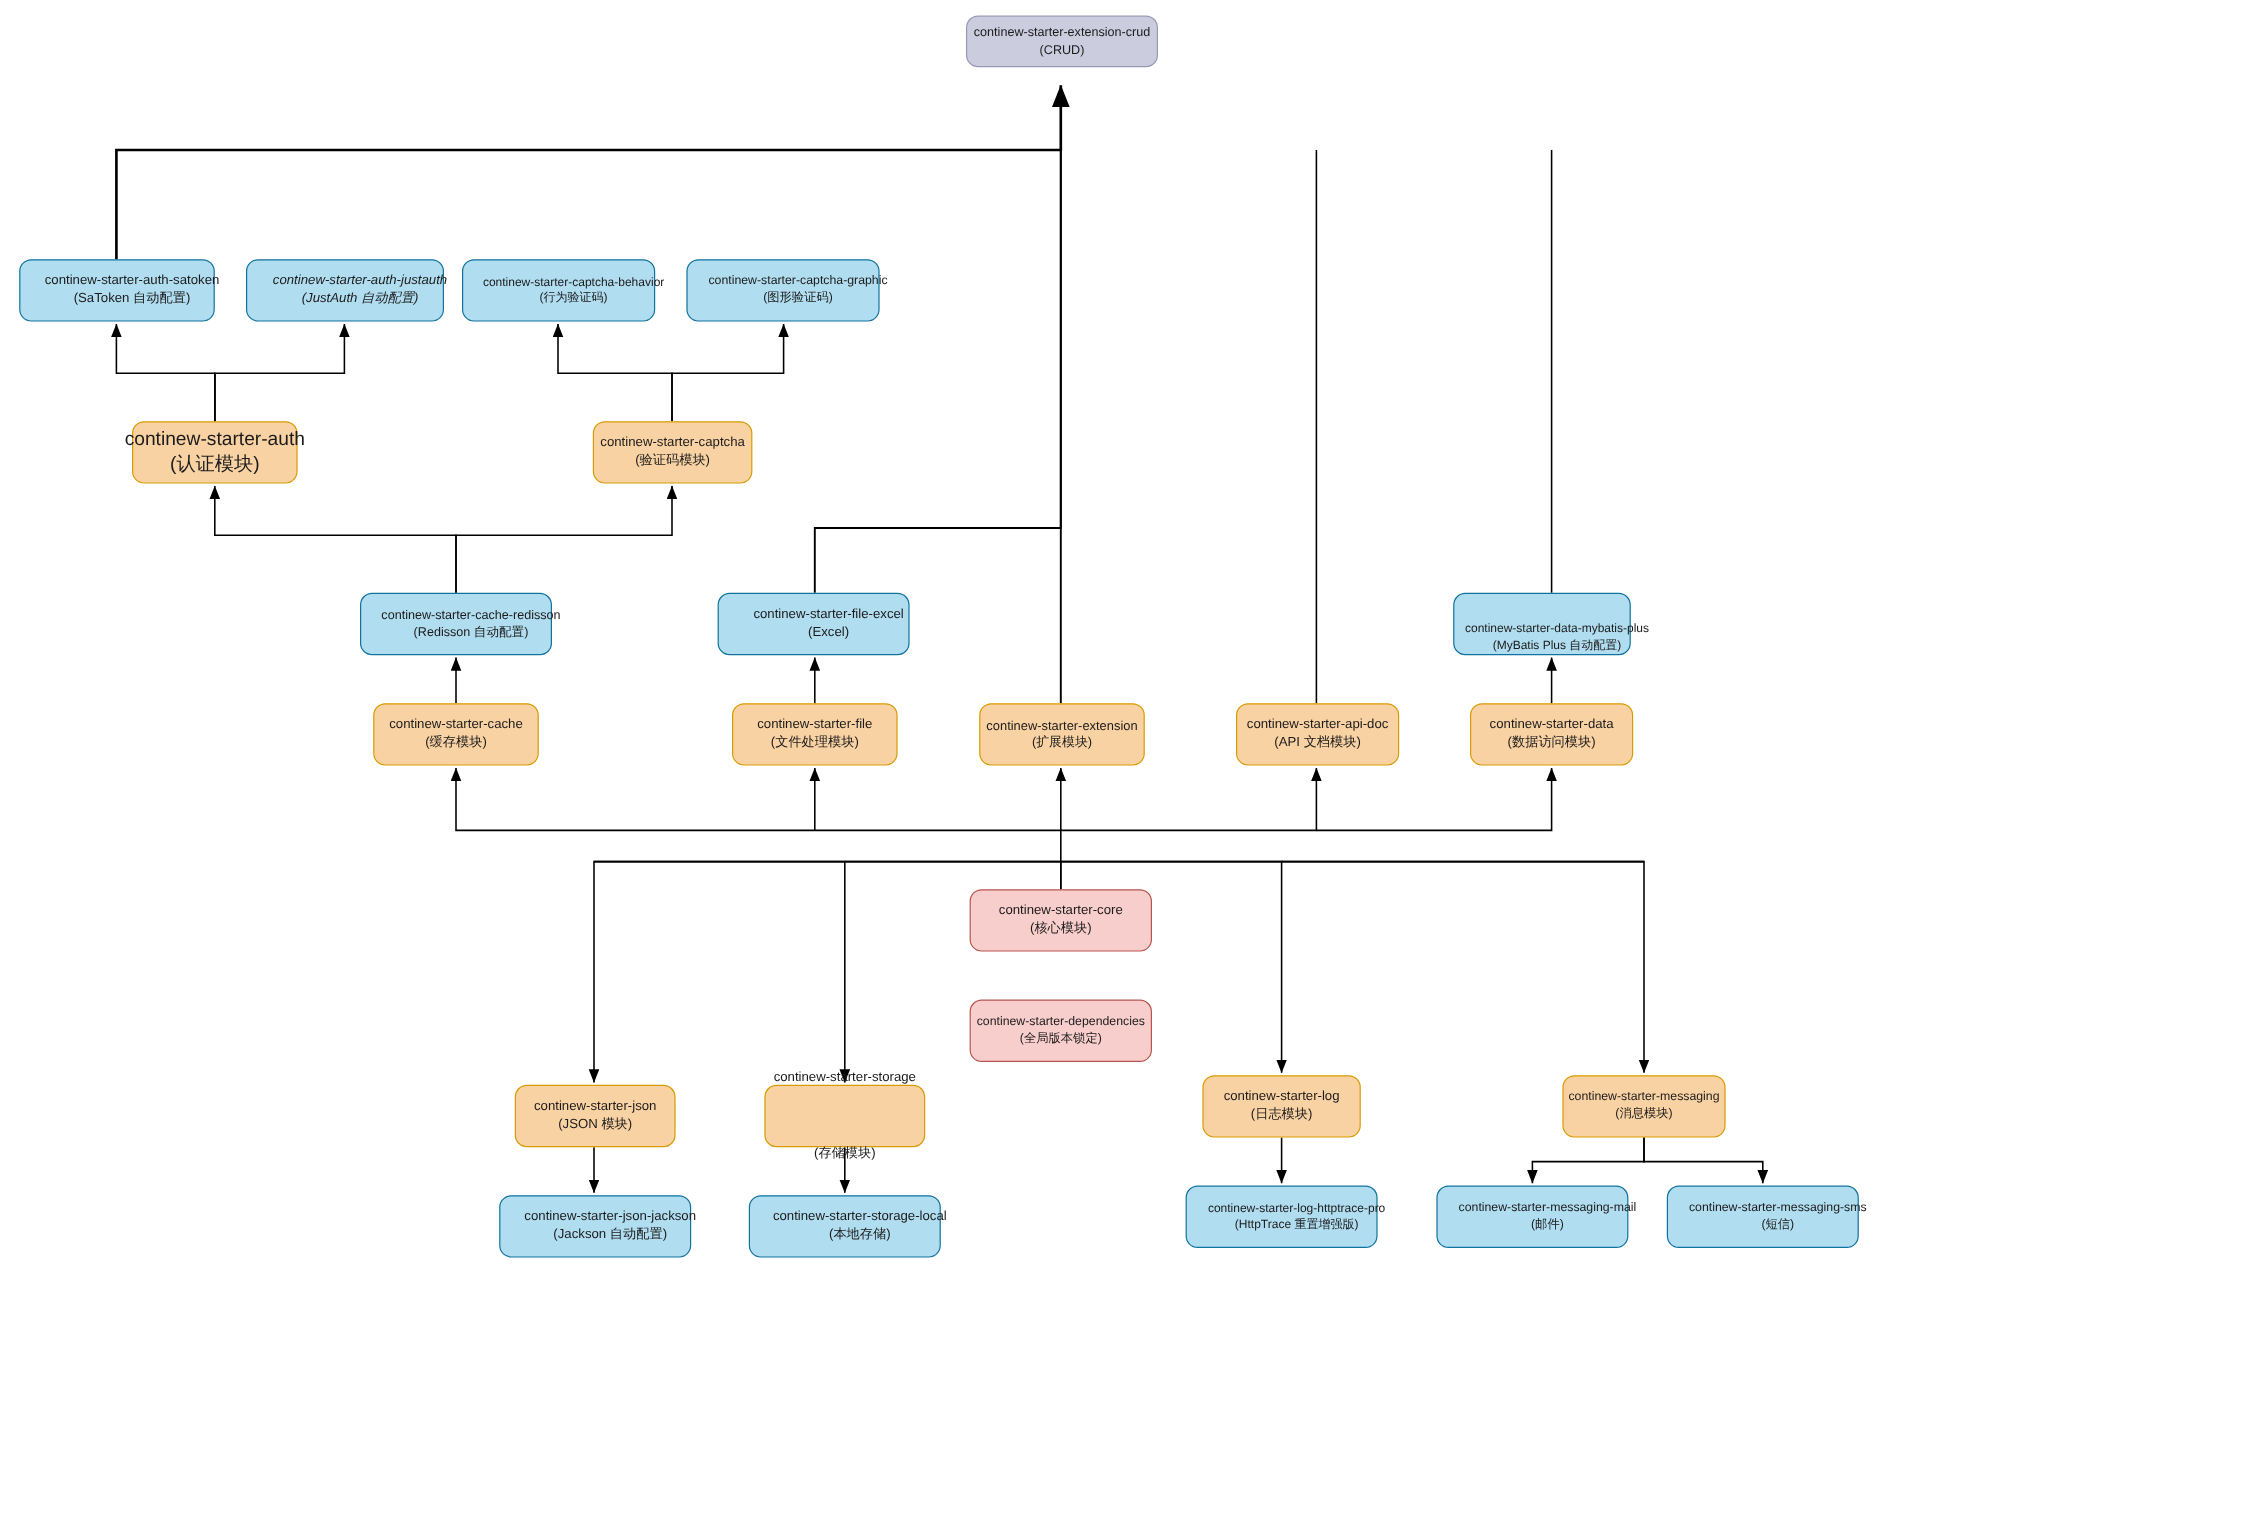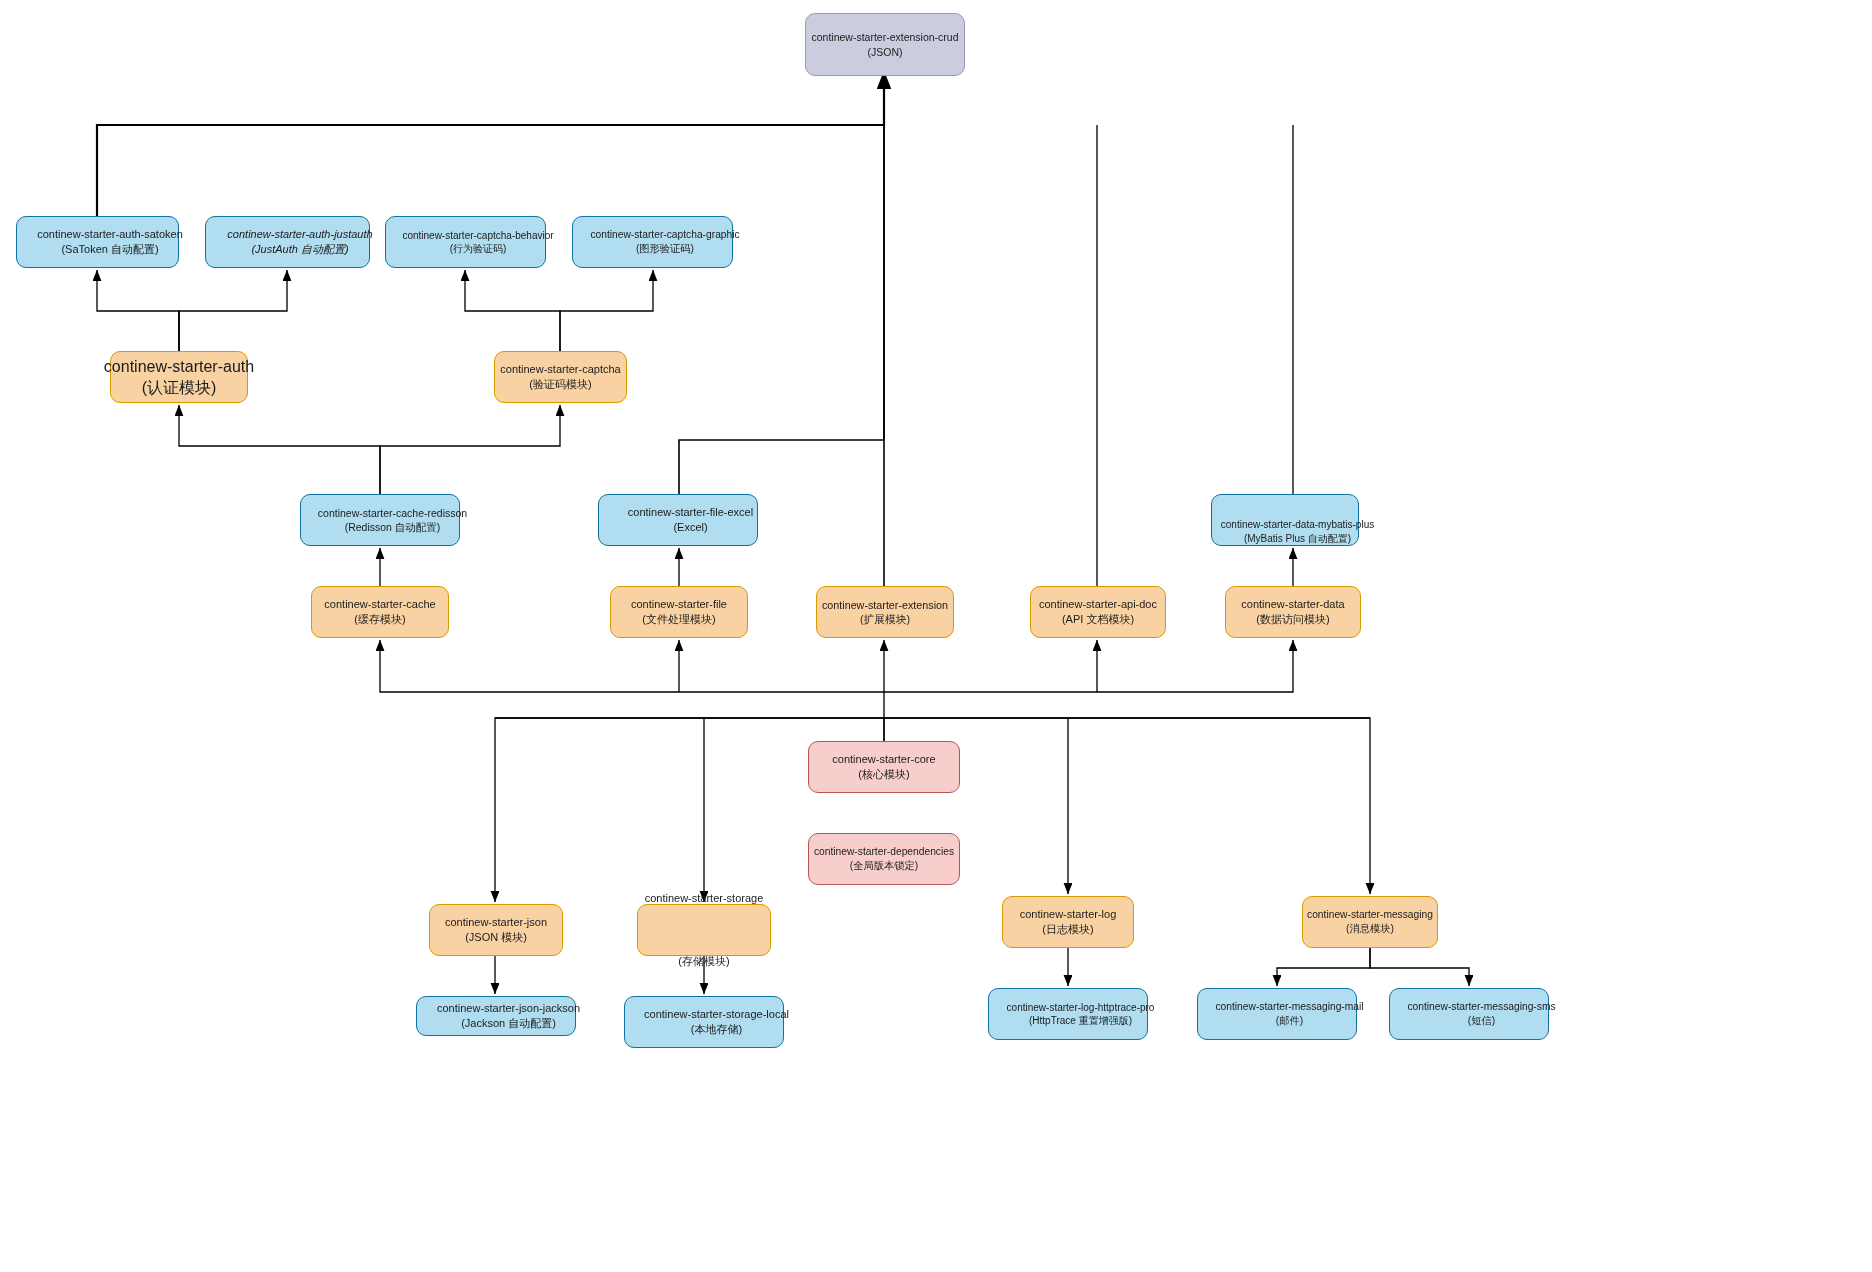--- a/index.html
+++ b/index.html
@@ -70,23 +70,23 @@
       <path d="M1068,718 L1370,718 L1370,894" marker-end="url(#arw)"></path>
       <path d="M495,718 L1370,718"></path>
 
       <path d="M495,956 L495,994" marker-end="url(#arw)"></path>
       <path d="M704,956 L704,994" marker-end="url(#arw)"></path>
       <path d="M1068,948 L1068,986" marker-end="url(#arw)"></path>
       <path d="M1370,948 L1370,968 L1277,968 L1277,986" marker-end="url(#arw)"></path>
       <path d="M1370,948 L1370,968 L1469,968 L1469,986" marker-end="url(#arw)"></path>
     </g>
   </svg>
-<div class="node purple" style="left: 805px; top: 13px; width: 160px; height: 63px; font-size: 10.5px;">
+<div class="node purple" style="left: 805px; top: 13px; width: 160px; height: 43px; font-size: 10.5px;">
       <span class="l1">continew-starter-extension-crud</span>
-      <span class="l2">(JSON)</span>
+      <span class="l2">(CRUD)</span>
     </div>
     <div class="node blue" style="left: 16px; top: 216px; width: 163px; height: 52px; font-size: 11px;">
       <span class="l1">continew-starter-auth-satoken</span>
       <span class="l2">(SaToken 自动配置)</span>
     </div>
     <div class="node blue" style="left: 205px; top: 216px; width: 165px; height: 52px; font-size: 11px; font-style: italic;">
       <span class="l1">continew-starter-auth-justauth</span>
       <span class="l2">(JustAuth 自动配置)</span>
     </div>
     <div class="node blue" style="left: 385px; top: 216px; width: 161px; height: 52px; font-size: 10px;">
@@ -154,21 +154,21 @@
       <span class="l2">(存储模块)</span>
     </div>
     <div class="node orange" style="left: 1002px; top: 896px; width: 132px; height: 52px; font-size: 11px;">
       <span class="l1">continew-starter-log</span>
       <span class="l2">(日志模块)</span>
     </div>
     <div class="node orange" style="left: 1302px; top: 896px; width: 136px; height: 52px; font-size: 10.25px;">
       <span class="l1">continew-starter-messaging</span>
       <span class="l2">(消息模块)</span>
     </div>
-    <div class="node blue" style="left: 416px; top: 996px; width: 160px; height: 40px; font-size: 11px;">
+    <div class="node blue" style="left: 416px; top: 996px; width: 160px; height: 52px; font-size: 11px;">
       <span class="l1">continew-starter-json-jackson</span>
       <span class="l2">(Jackson 自动配置)</span>
     </div>
     <div class="node blue" style="left: 624px; top: 996px; width: 160px; height: 52px; font-size: 11px;">
       <span class="l1">continew-starter-storage-local</span>
       <span class="l2">(本地存储)</span>
     </div>
     <div class="node blue" style="left: 988px; top: 988px; width: 160px; height: 52px; font-size: 10px;">
       <span class="l1">continew-starter-log-httptrace-pro</span>
       <span class="l2">(HttpTrace 重置增强版)</span>

